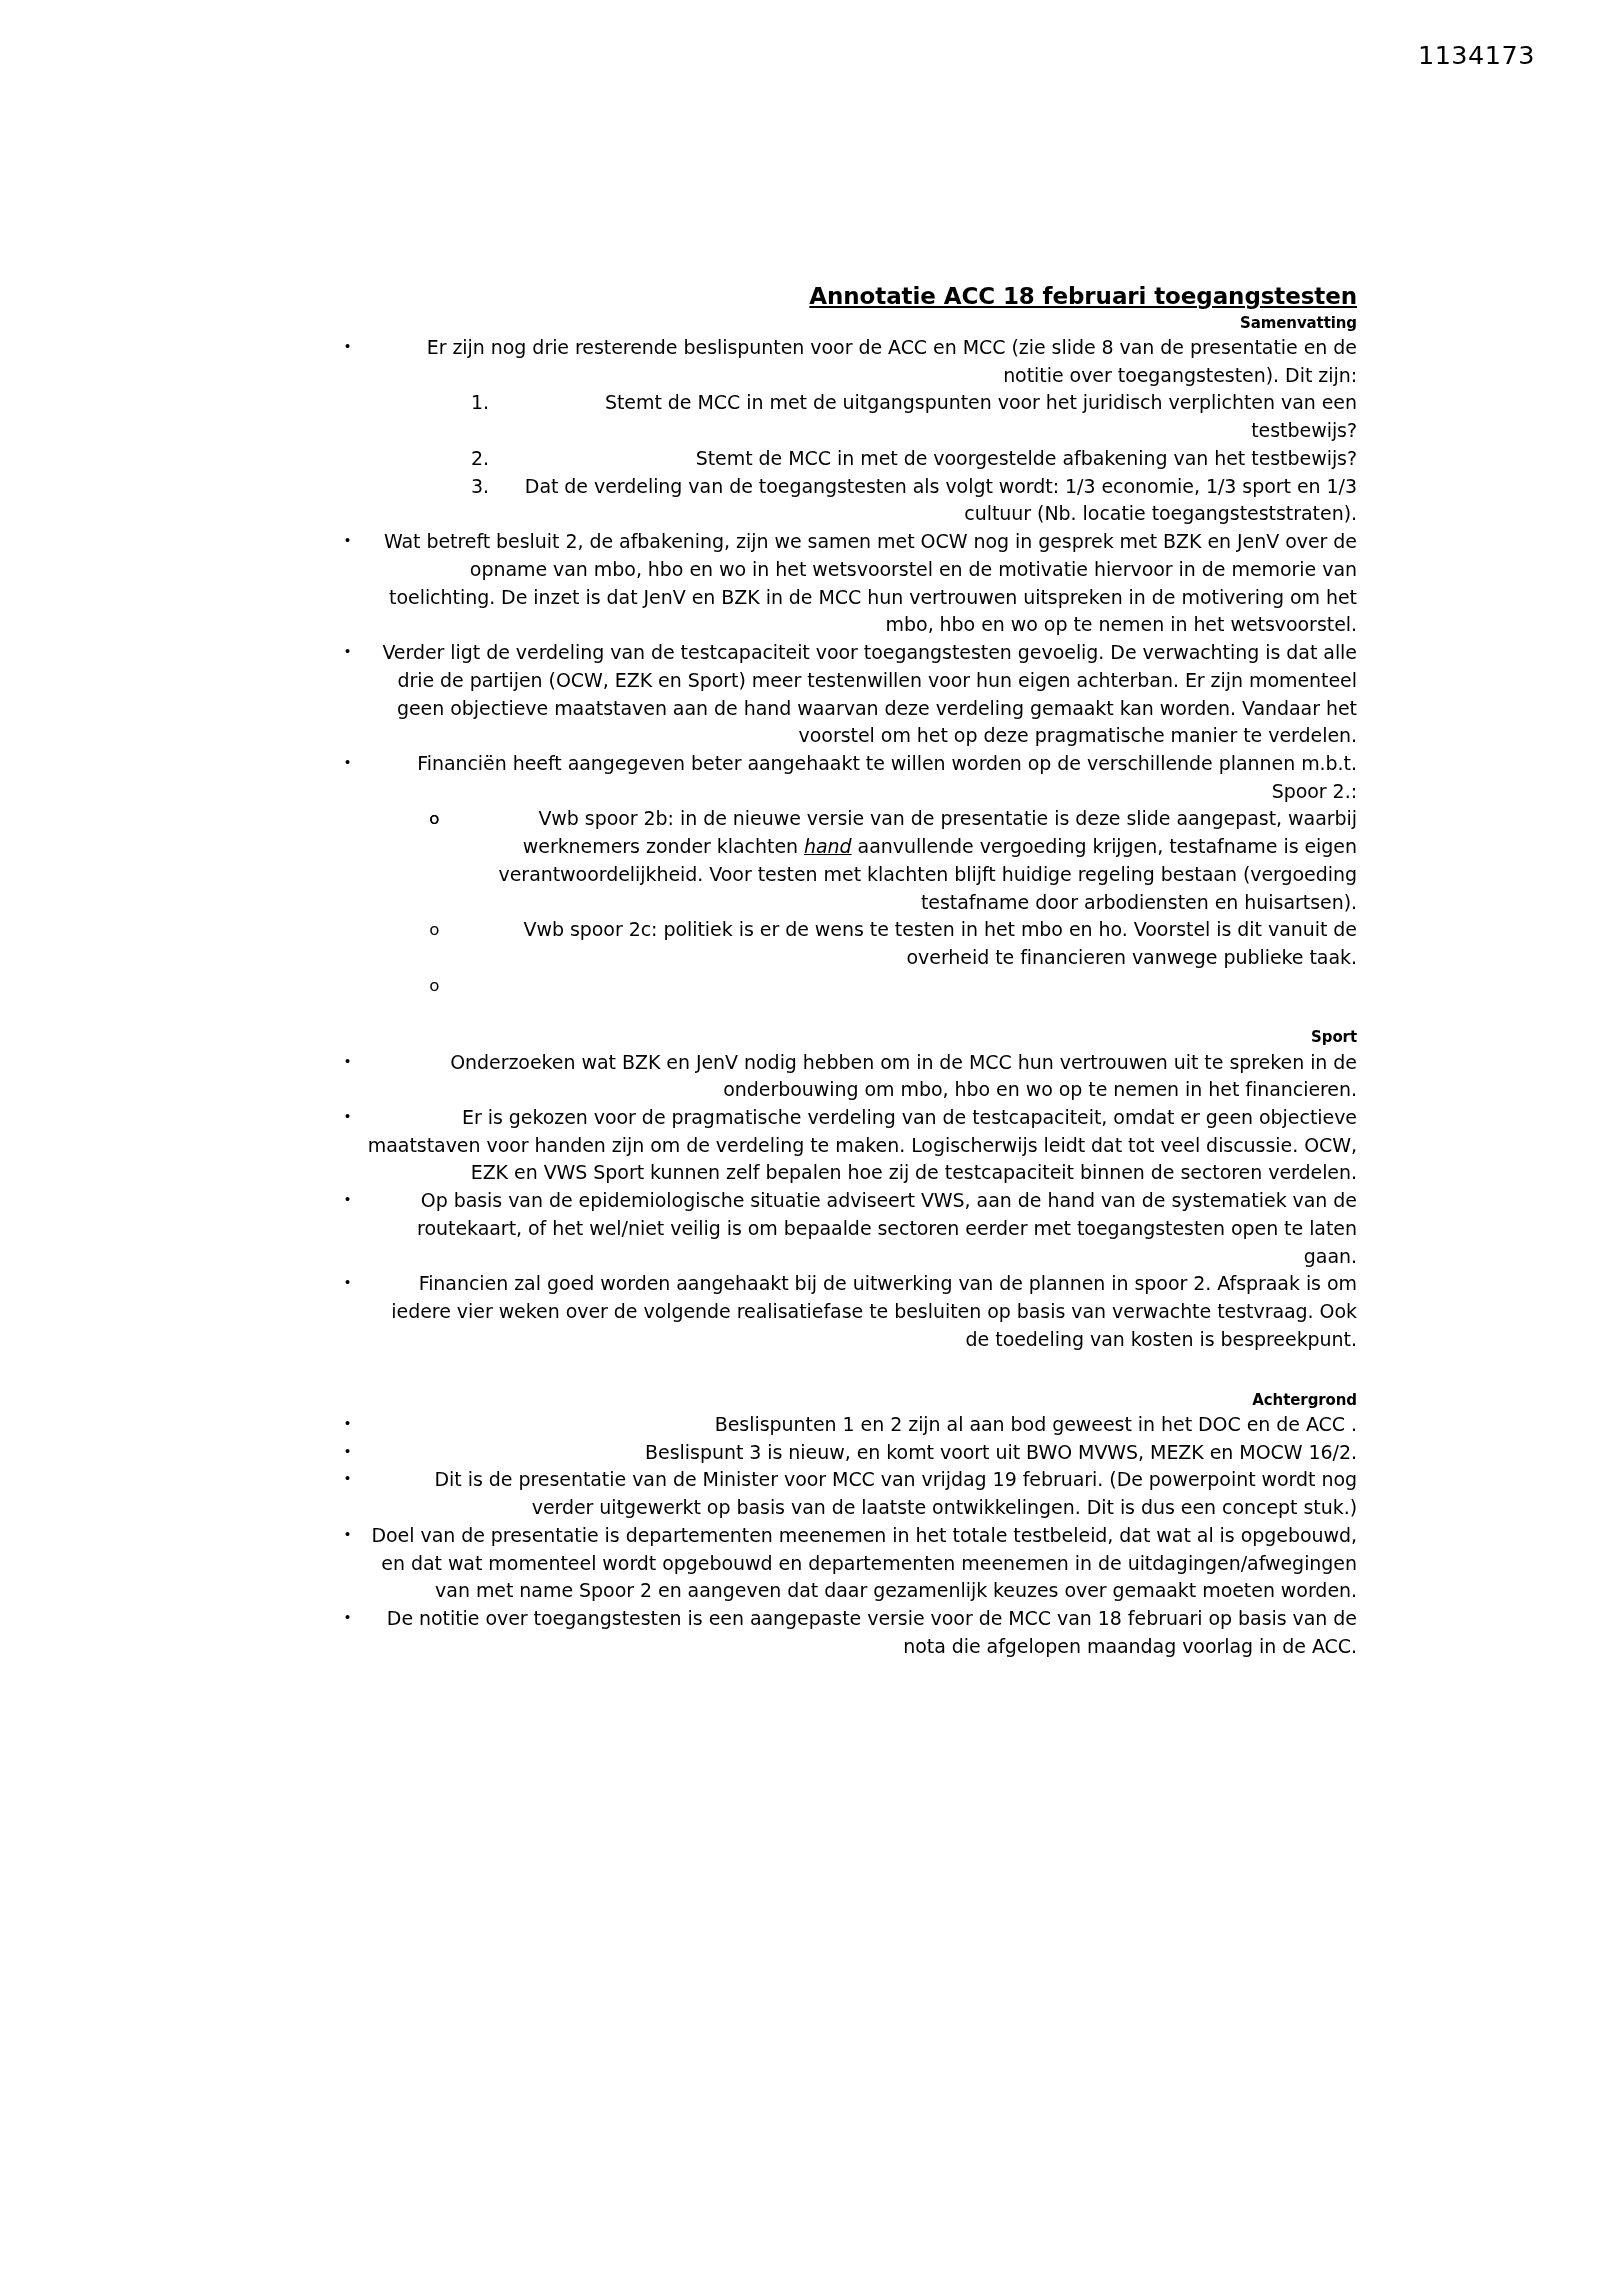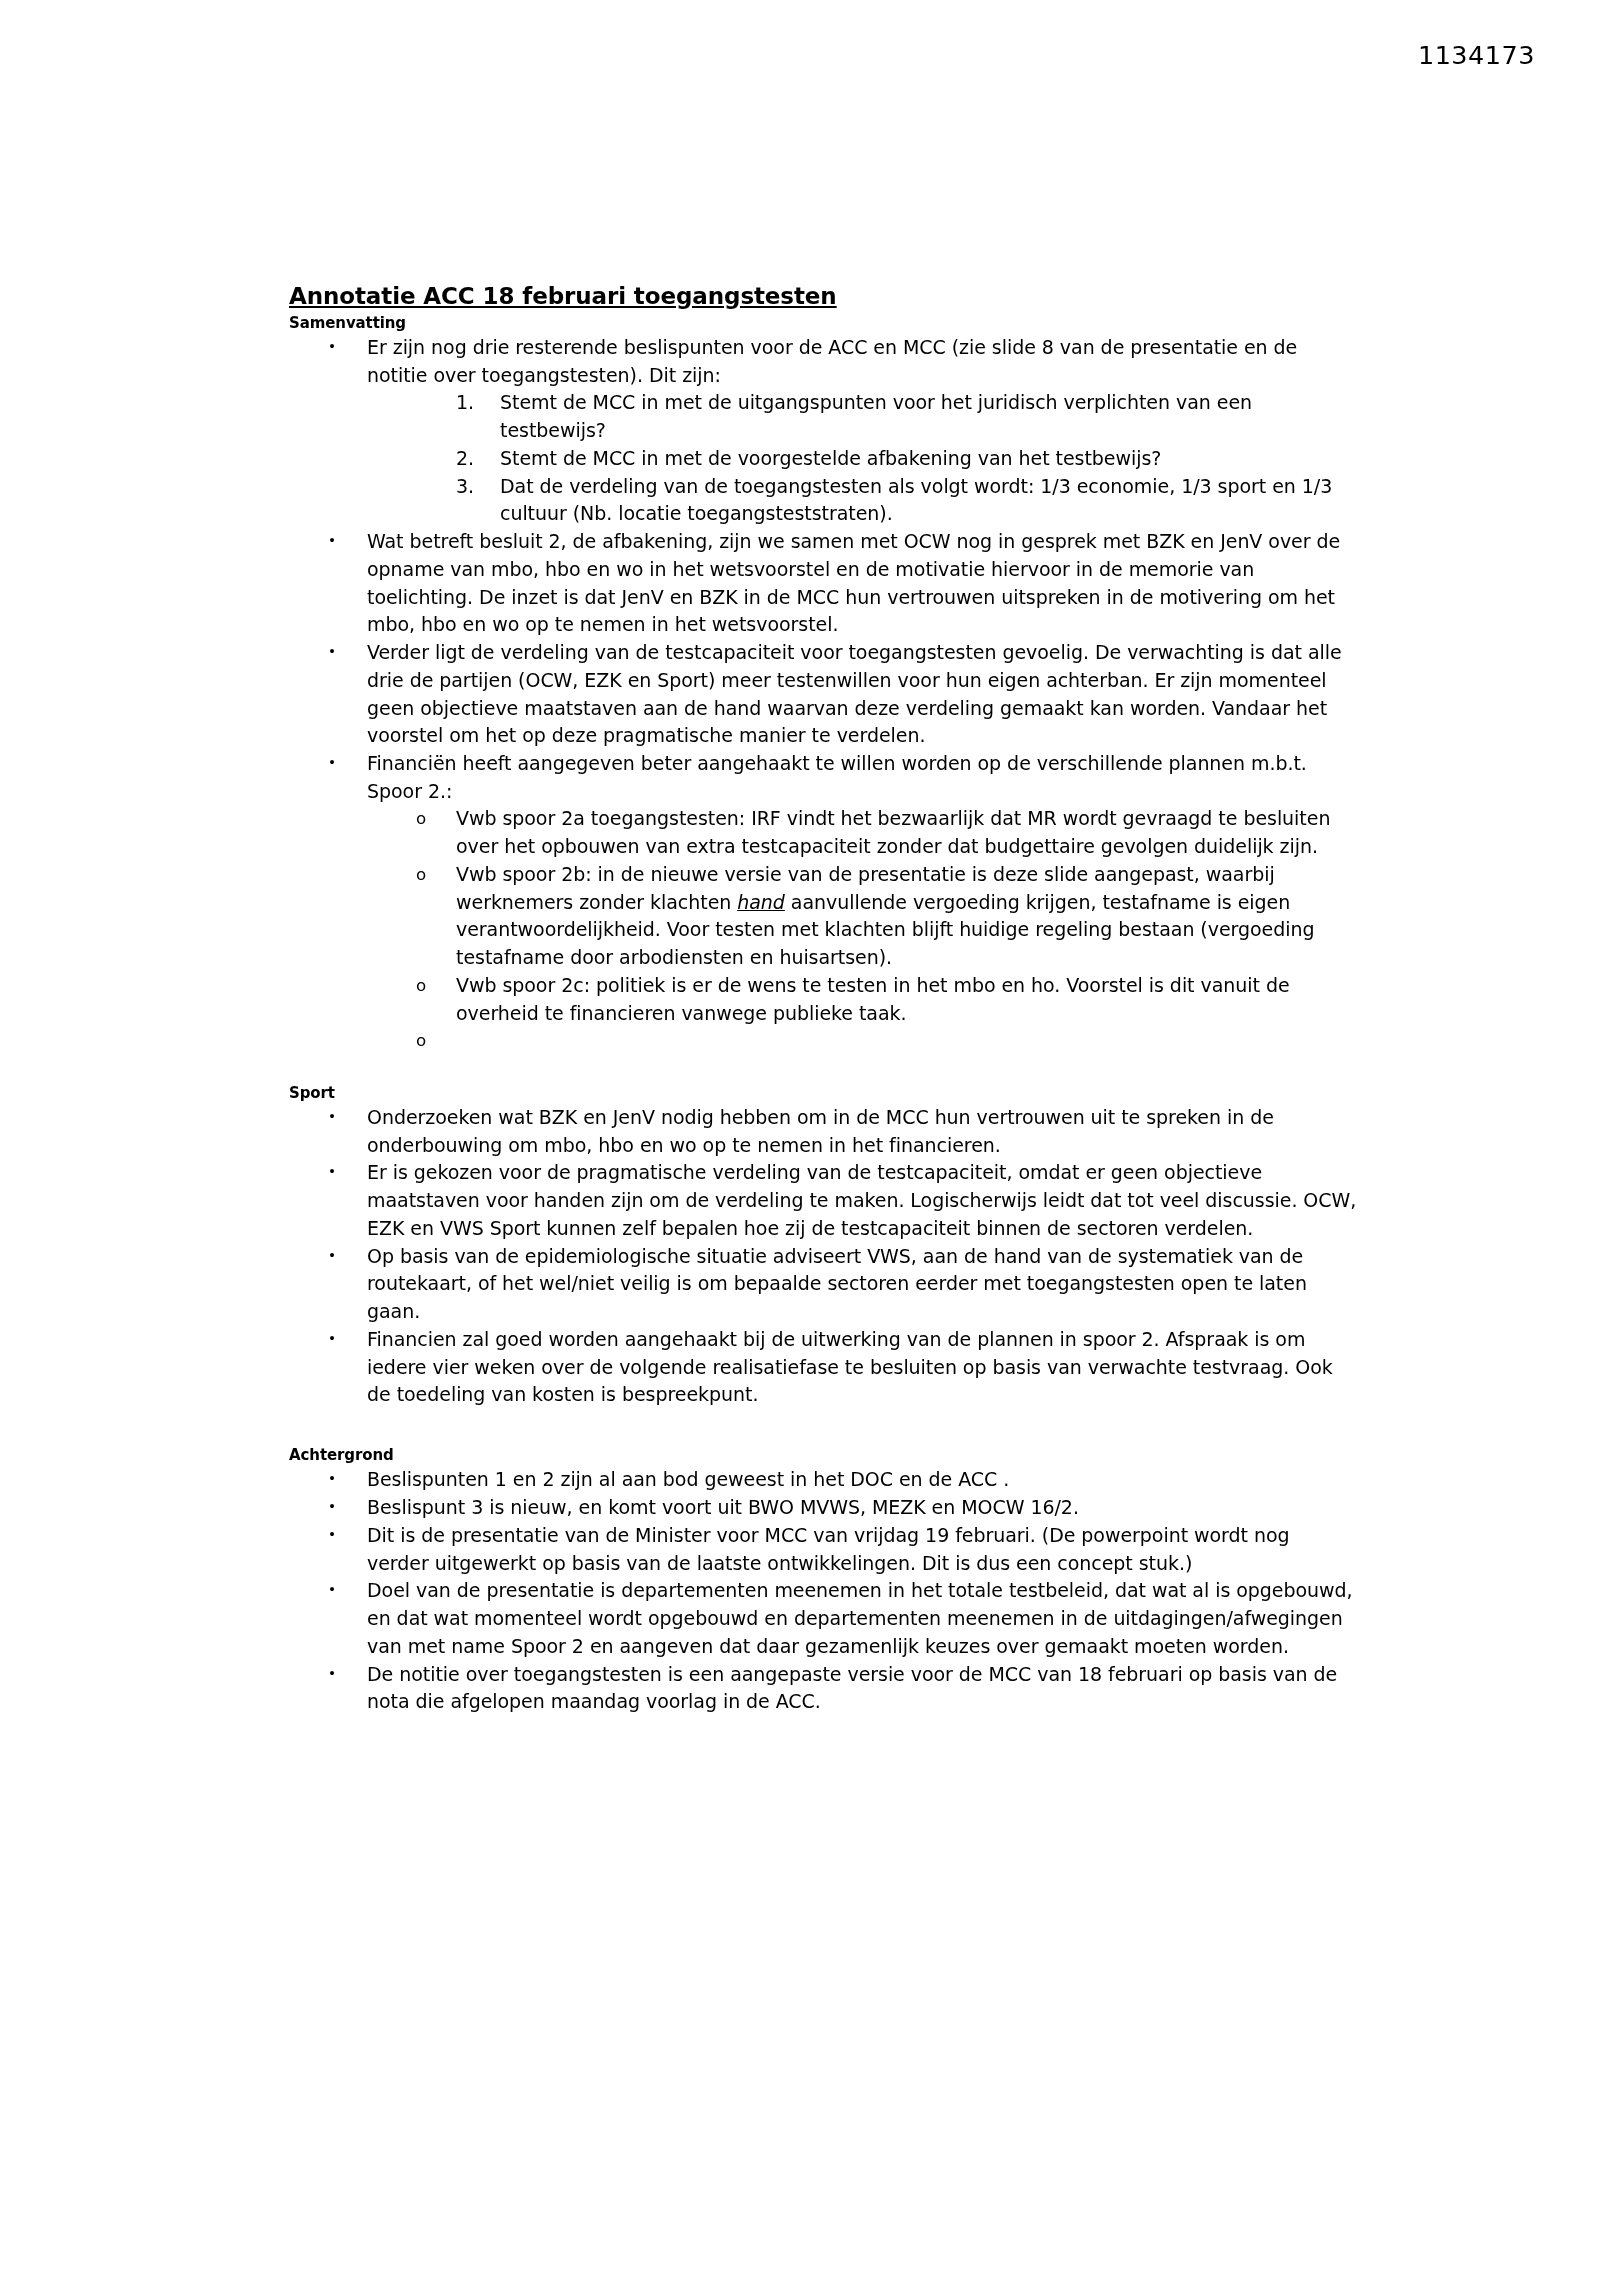--- a/index.html
+++ b/index.html
@@ -12,20 +12,21 @@
     font-family: "DejaVu Sans", sans-serif;
     color: #000000;
   }
   .page {
     position: relative;
     width: 1621px;
     height: 1712px;
     background: #ffffff;
     overflow: hidden;
     box-sizing: border-box;
+    text-align: right;
   }
 
   
   .doc-number {
     position: absolute;
     top: 41px;
     right: 86px;
     font-size: 25.5px;
     letter-spacing: 0.5px;
     line-height: 1.1;
@@ -185,21 +186,20 @@
       </li>
       <li class="item">
         <span class="marker"><span class="bullet-glyph">•</span></span>
         <span>Financiën heeft aangegeven beter aangehaakt te willen worden op de verschillende plannen m.b.t. Spoor 2.:</span>
       </li>
     </ul>
 
     <ul class="lvl2">
       <li class="item">
         <span class="marker">o</span>
-        <span>Vwb spoor 2a toegangstesten: IRF vindt het bezwaarlijk dat MR wordt gevraagd te besluiten over het opbouwen van extra testcapaciteit zonder dat budgettaire gevolgen duidelijk zijn.</span>
       </li>
       <li class="item">
         <span class="marker">o</span>
         <span><span>Vwb spoor 2b: in de nieuwe versie van de presentatie is deze slide aangepast, waarbij werknemers zonder klachten </span><span class="emph-u">hand</span><span> aanvullende vergoeding krijgen, testafname is eigen verantwoordelijkheid. Voor testen met klachten blijft huidige regeling bestaan (vergoeding testafname door arbodiensten en huisartsen).</span></span>
       </li>
       <li class="item">
         <span class="marker">o</span>
         <span>Vwb spoor 2c: politiek is er de wens te testen in het mbo en ho. Voorstel is dit vanuit de overheid te financieren vanwege publieke taak.</span>
       </li>
       <li class="item empty-li">

